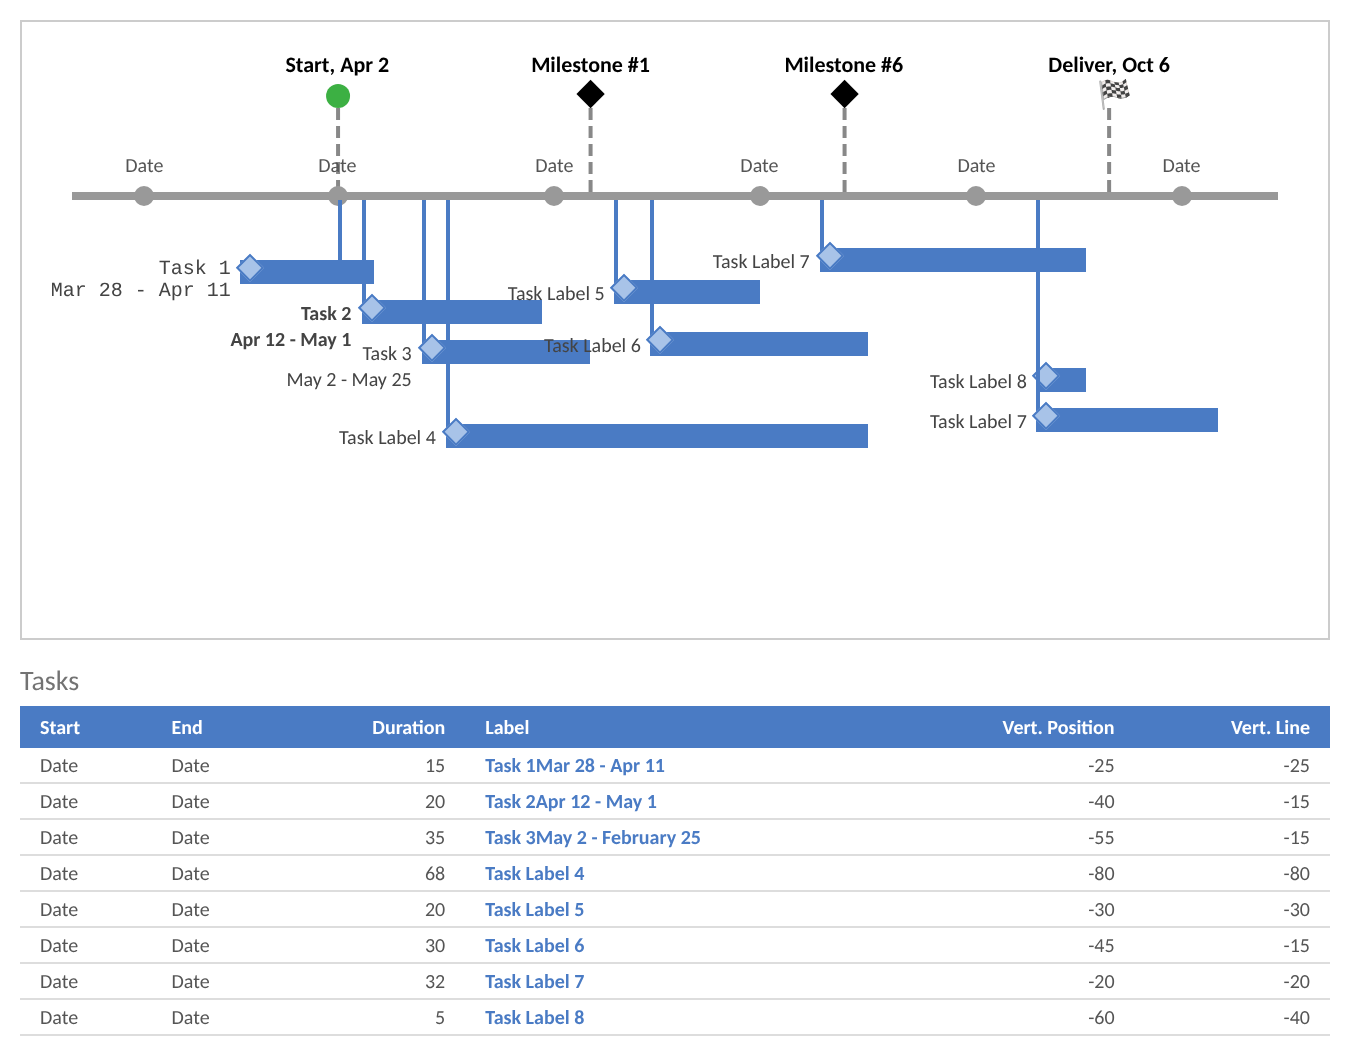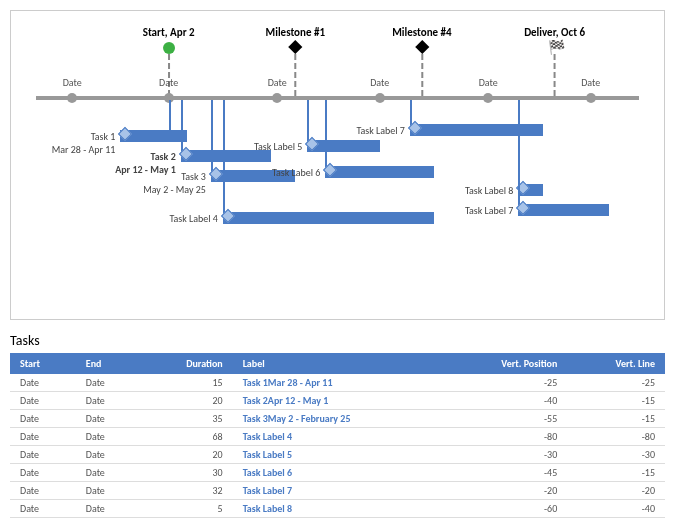--- a/index.html
+++ b/index.html
@@ -15,21 +15,21 @@
 .marker-flag{font-size:14px;line-height:12px}
 .dash-line{border-left:2px dashed #888;position:absolute;left:50%;transform:translateX(-1px)}
 .h-axis{position:absolute;top:70px;left:0;right:0;height:4px;background:#999}
 .tick{position:absolute;top:-3px;width:10px;height:10px;background:#999;border-radius:50%;transform:translateX(-50%)}
 .tick-label{position:absolute;top:-20px;font-size:10px;color:#555;transform:translateX(-50%);white-space:nowrap}
 .task-bar{position:absolute;height:12px;background:#4a7bc4}
 .task-connector{position:absolute;border-left:2px solid #4a7bc4}
 .task-label{position:absolute;font-size:10px;color:#444;text-align:right;white-space:nowrap;transform:translateY(-2px)}
 .task-diamond{position:absolute;width:10px;height:10px;background:#a8c3e8;border:1px solid #4a7bc4;transform:rotate(45deg) translate(-50%,-50%);transform-origin:center}
 .tasks-section{margin-top:12px}
-.tasks-heading{font-size:14px;color:#000000;margin-bottom:4px}
+.tasks-heading{font-size:14px;color:#737373;margin-bottom:4px}
 .tasks-table{width:100%;border-collapse:collapse;font-size:10px}
 .tasks-table thead th{background:#4a7bc4;color:#fff;padding:4px 10px;text-align:left;font-weight:bold}
 .tasks-table thead th:nth-child(3),.tasks-table thead th:nth-child(5),.tasks-table thead th:nth-child(6){text-align:right}
 .tasks-table tbody td{padding:2px 10px;border-bottom:1px solid #ddd;color:#4a7bc4}
 .tasks-table tbody td:nth-child(1),.tasks-table tbody td:nth-child(2){color:#555}
 .tasks-table tbody td:nth-child(3),.tasks-table tbody td:nth-child(5),.tasks-table tbody td:nth-child(6){text-align:right;color:#555}
 .tasks-table tbody td:nth-child(4){font-weight:bold}
 </style>
 </head>
 <body>
@@ -41,21 +41,21 @@
           <div class="milestone-label">Start, Apr 2</div>
           <div class="marker marker-circle"></div>
           <div class="dash-line" style="top: 28px; height: 42px;"></div>
         </div>
         <div class="milestone" style="left: 43%; top: 0px;">
           <div class="milestone-label">Milestone #1</div>
           <div class="marker marker-diamond"></div>
           <div class="dash-line" style="top: 28px; height: 42px;"></div>
         </div>
         <div class="milestone" style="left: 64%; top: 0px;">
-          <div class="milestone-label">Milestone #4</div>
+          <div class="milestone-label">Milestone #6</div>
           <div class="marker marker-diamond"></div>
           <div class="dash-line" style="top: 28px; height: 42px;"></div>
         </div>
         <div class="milestone" style="left: 86%; top: 0px;">
           <div class="milestone-label">Deliver, Oct 6</div>
           <div class="marker marker-flag">🏁</div>
           <div class="dash-line" style="top: 28px; height: 42px;"></div>
         </div>
       </div>
     <div class="h-axis">
@@ -71,21 +71,21 @@
           <div class="tick" style="left: 75%;"></div>
           <div class="tick-label" style="left: 75%;">Date</div>
           <div class="tick" style="left: 92%;"></div>
           <div class="tick-label" style="left: 92%;">Date</div>
         </div>
     </div>
     <div id="taskbars">
         <div class="task-connector" style="left: 22%; top: 74px; height: 30px;"></div>
         <div class="task-bar" style="left: 14%; width: 11%; top: 104px;"></div>
         <div class="task-diamond" style="left: 14%; top: 110px;"></div>
-        <div class="task-label" style="left: calc(14% - 5px); top: 104px; transform: translateX(-100%);">Task 1<br>Mar 28 - Apr 11</div>
+        <div class="task-label" style="left: calc(14% - 5px); top: 104px; transform: translateX(-100%); font-family: Liberation Mono, monospace;">Task 1<br>Mar 28 - Apr 11</div>
         <div class="task-connector" style="left: 24%; top: 74px; height: 50px;"></div>
         <div class="task-bar" style="left: 24%; width: 15%; top: 124px;"></div>
         <div class="task-diamond" style="left: 24%; top: 130px;"></div>
         <div class="task-label" style="left: calc(24% - 5px); top: 124px; transform: translateX(-100%); font-weight: bold;">Task 2<br>Apr 12 - May 1</div>
         <div class="task-connector" style="left: 29%; top: 74px; height: 70px;"></div>
         <div class="task-bar" style="left: 29%; width: 14%; top: 144px;"></div>
         <div class="task-diamond" style="left: 29%; top: 150px;"></div>
         <div class="task-label" style="left: calc(29% - 5px); top: 144px; transform: translateX(-100%);">Task 3<br>May 2 - May 25</div>
         <div class="task-connector" style="left: 31%; top: 74px; height: 112px;"></div>
         <div class="task-bar" style="left: 31%; width: 35%; top: 186px;"></div>

